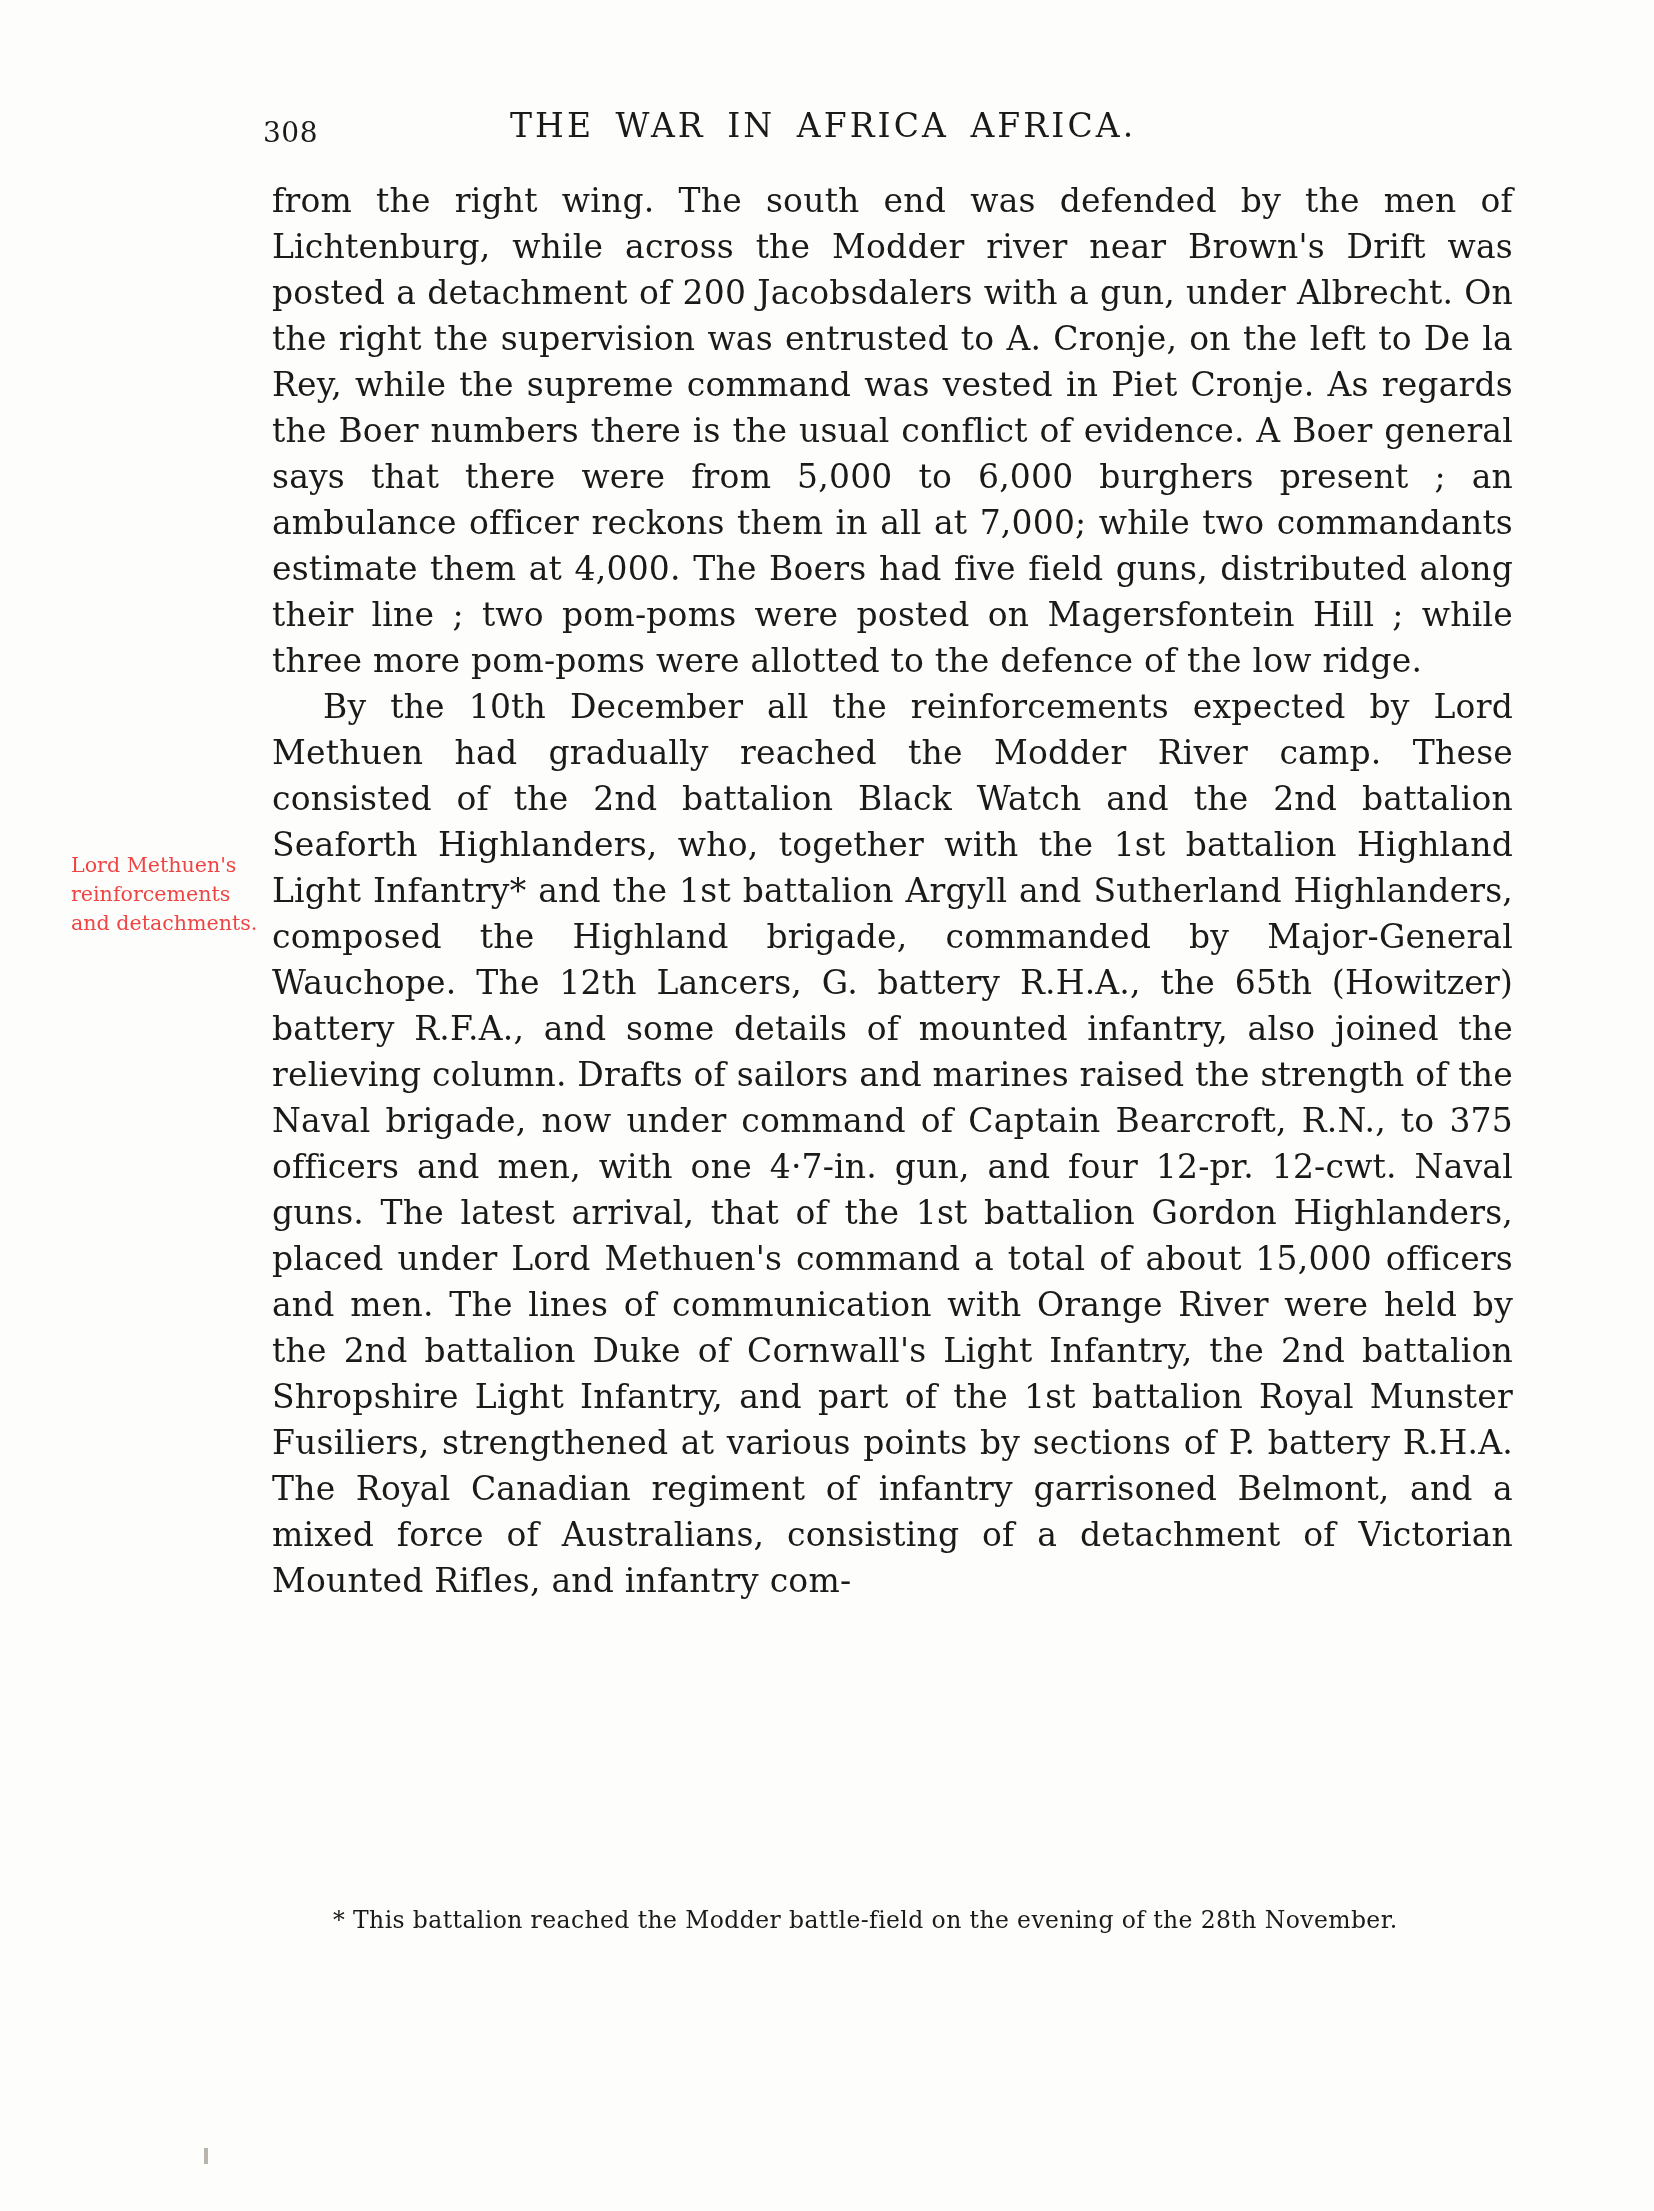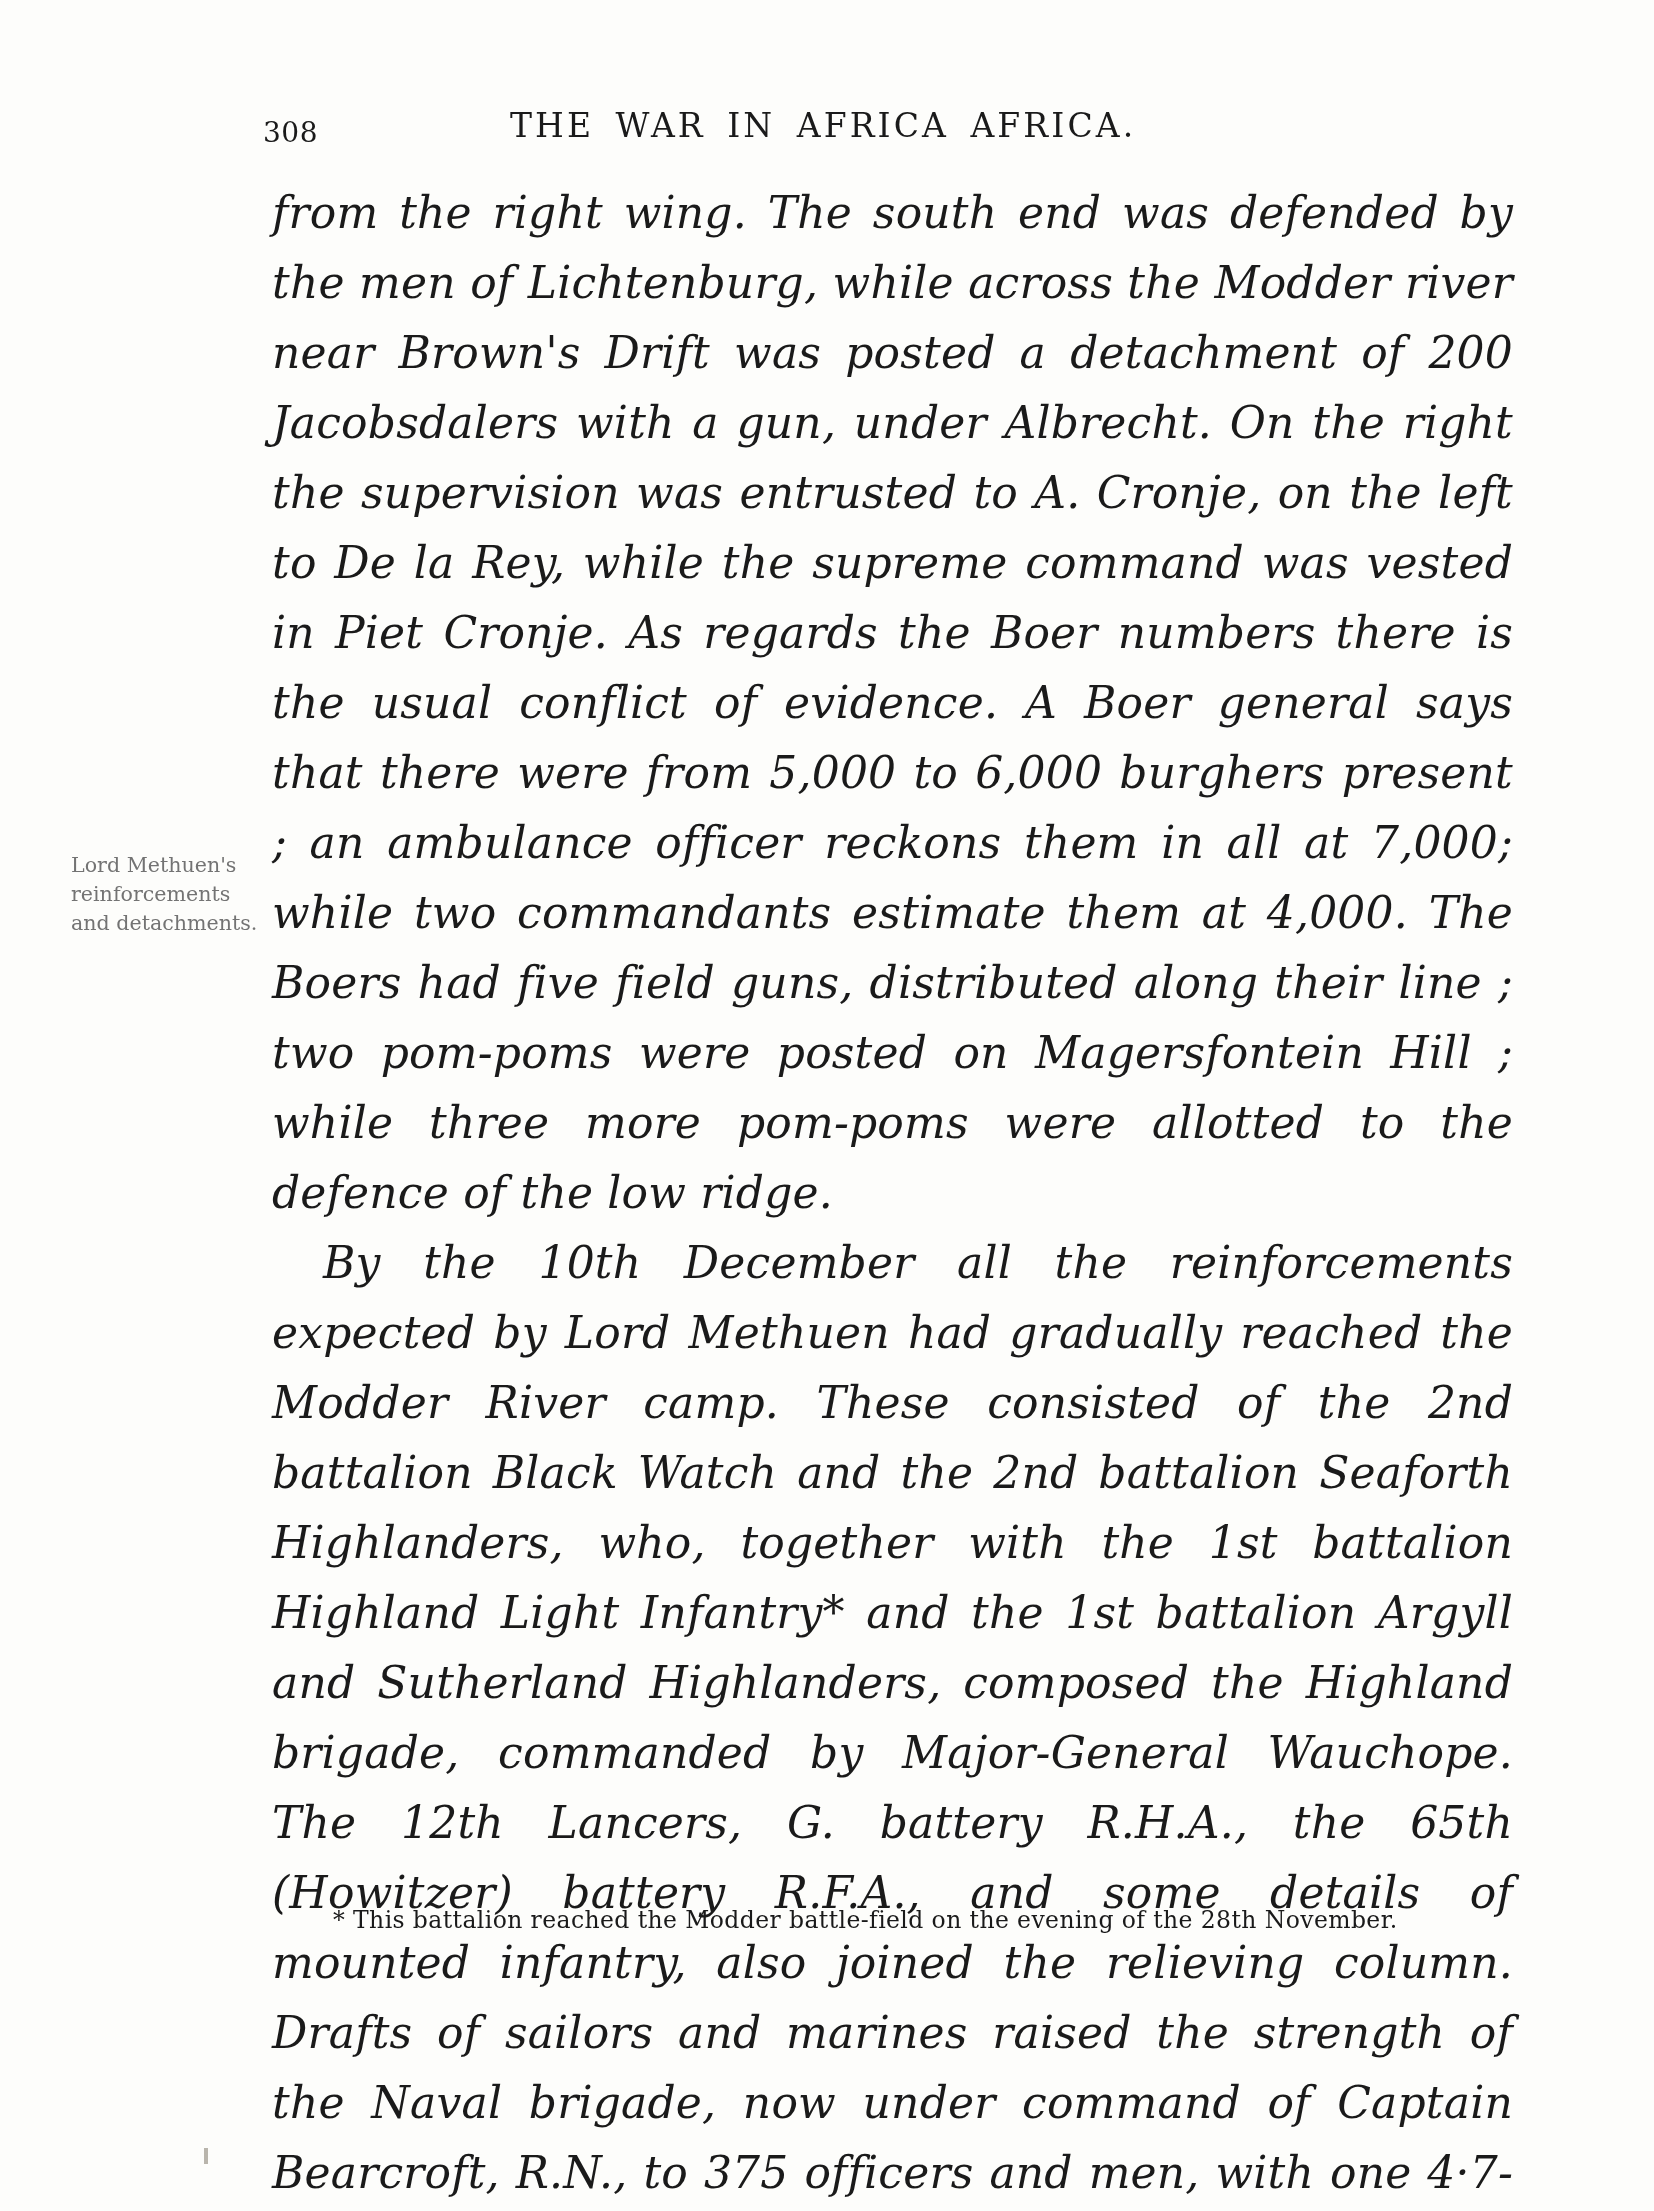--- a/index.html
+++ b/index.html
@@ -45,45 +45,44 @@
 
   
   .textblock {
     position: absolute;
     left: 272px;
     top: 178px;
     width: 1241px;
   }
   p.body {
     margin: 0;
-    font-size: 44px;
-    line-height: 70px;
+    font-size: 33px;
+    line-height: 46px;
     text-align: justify;
     text-justify: inter-word;
     letter-spacing: 0.2px;
-    font-style: italic;
   }
   p.body + p.body {
     margin-top: 0;
   }
   .indent {
     display: inline-block;
     width: 51px;
   }
 
   
   .marginal-note {
     position: absolute;
     left: 71px;
     top: 851px;
     width: 192px;
     font-family: "DejaVu Serif", serif;
     font-size: 20.6px;
     line-height: 29px;
-    color: #737373;
+    color: #ef4444;
     text-align: left;
   }
 
   
   .footnote {
     position: absolute;
     left: 272px;
     top: 1902px;
     width: 1247px;
     font-size: 23.5px;

